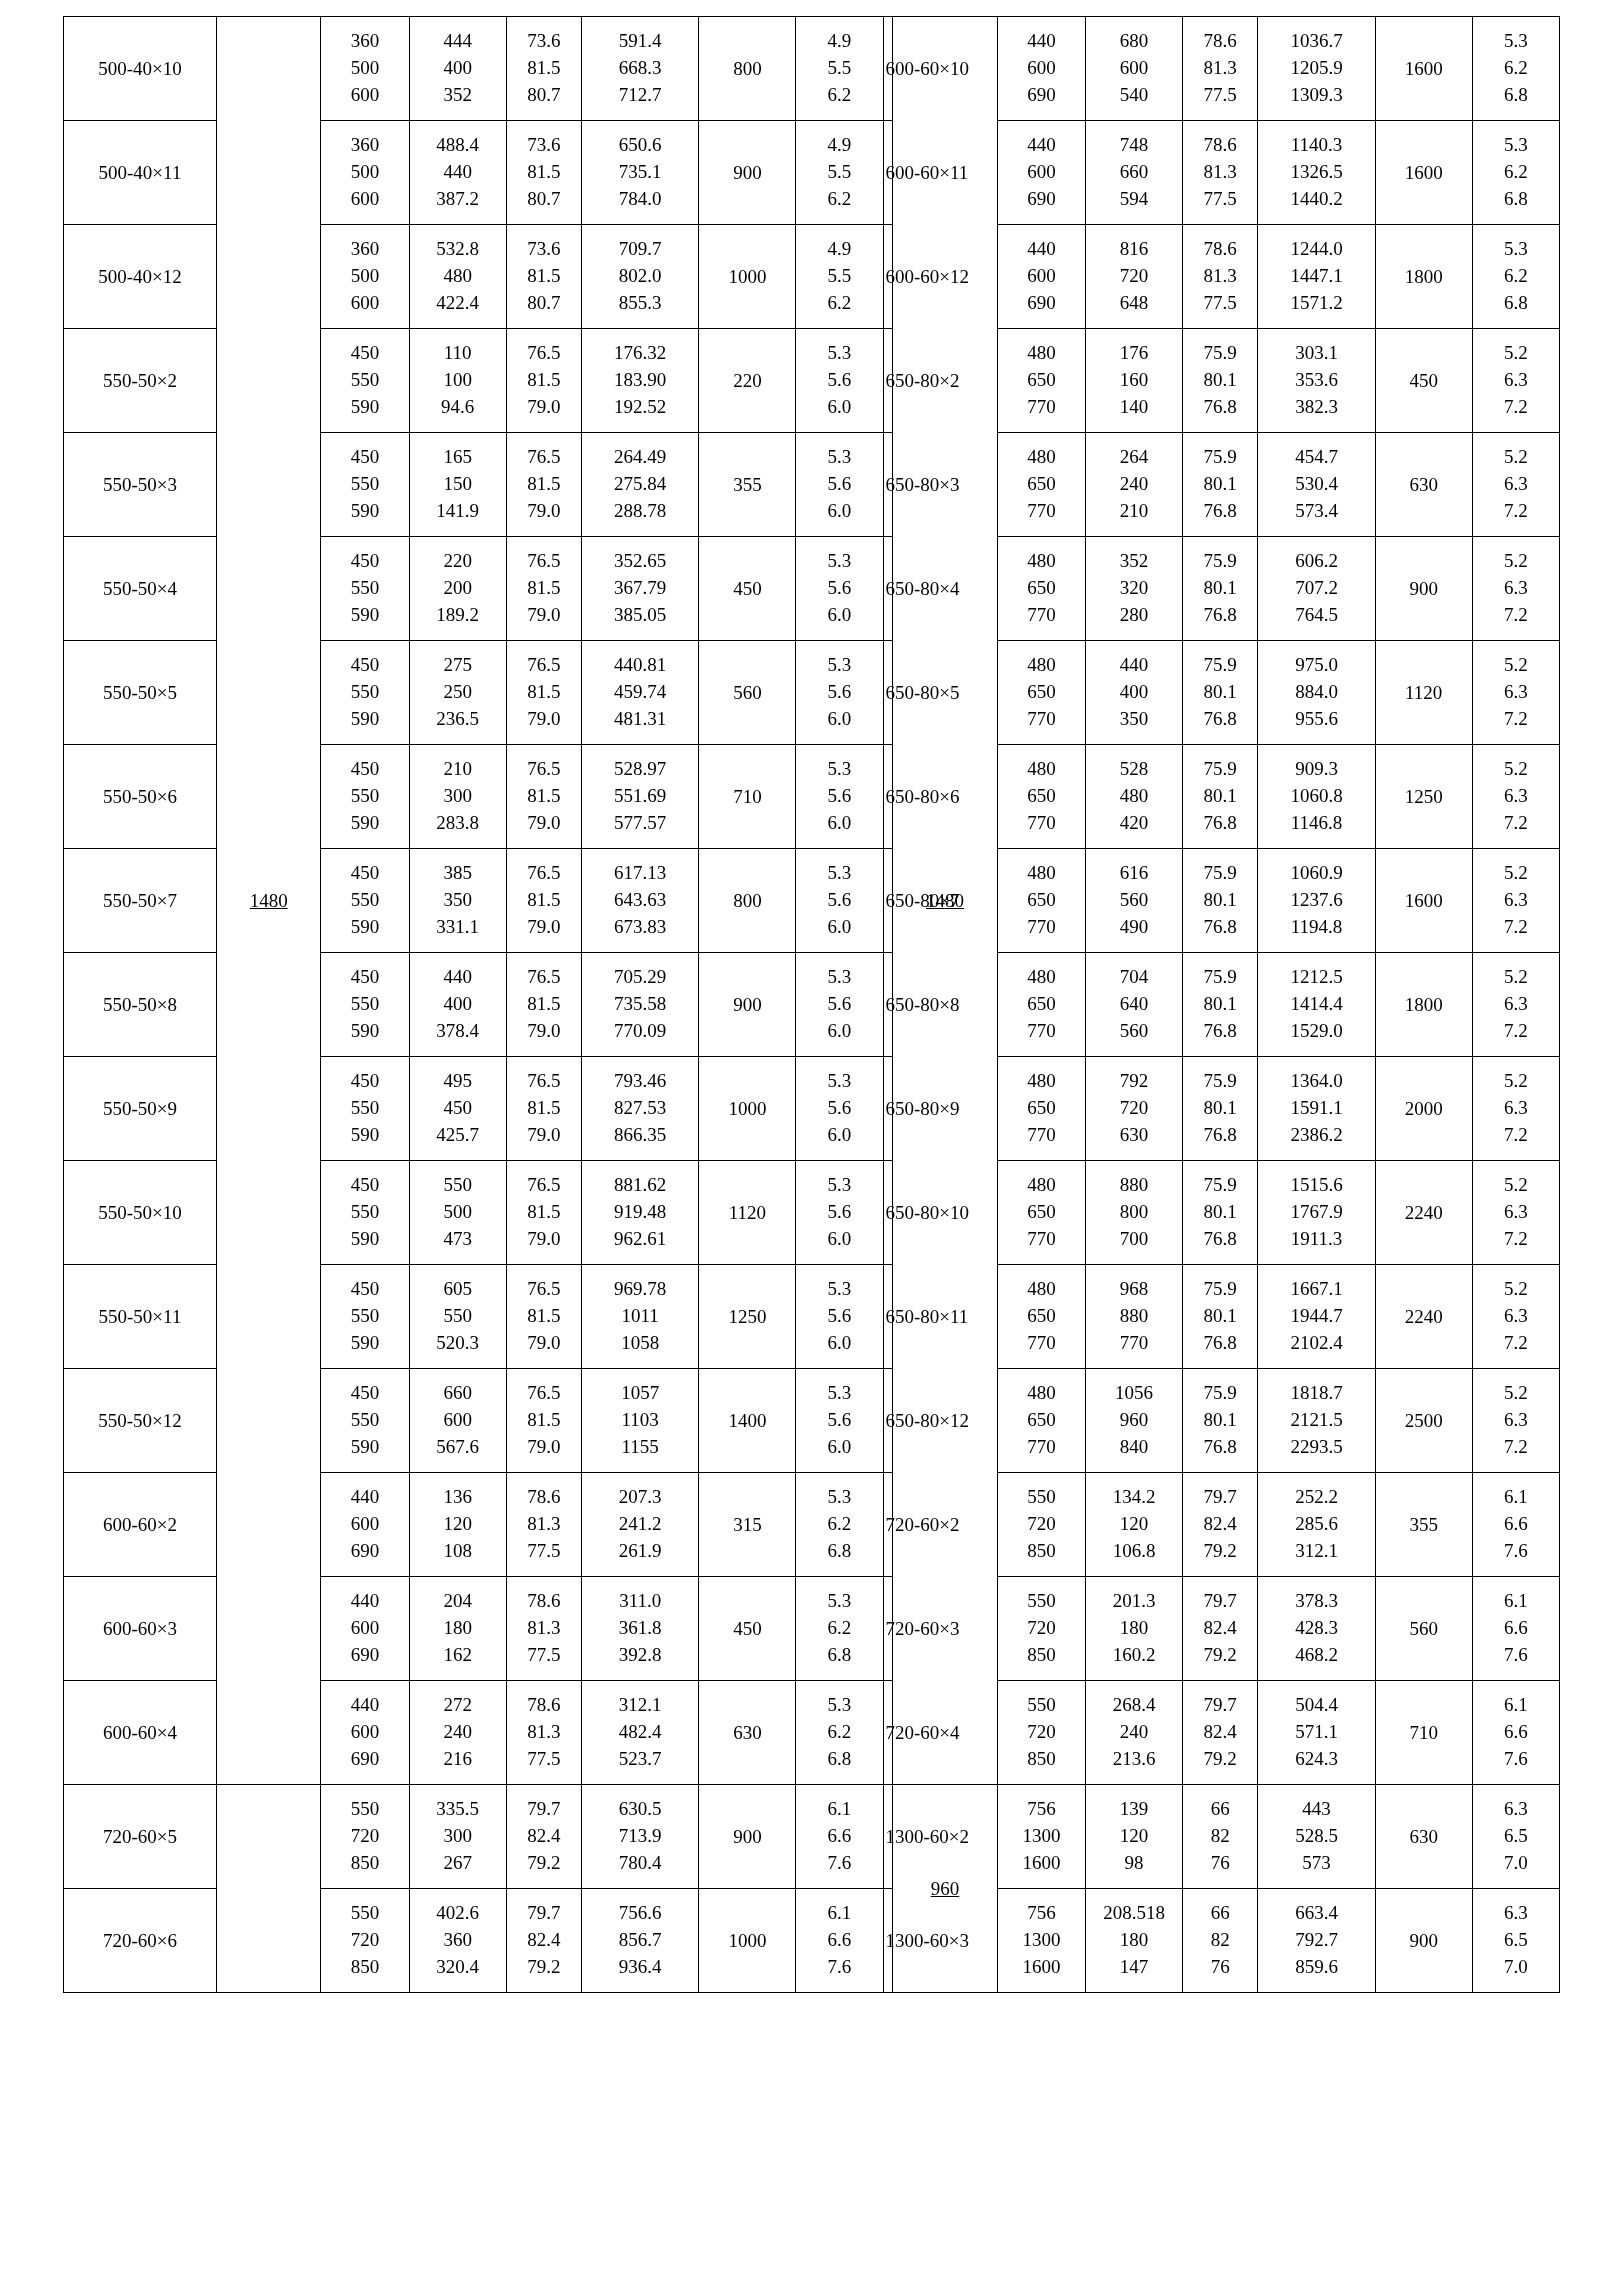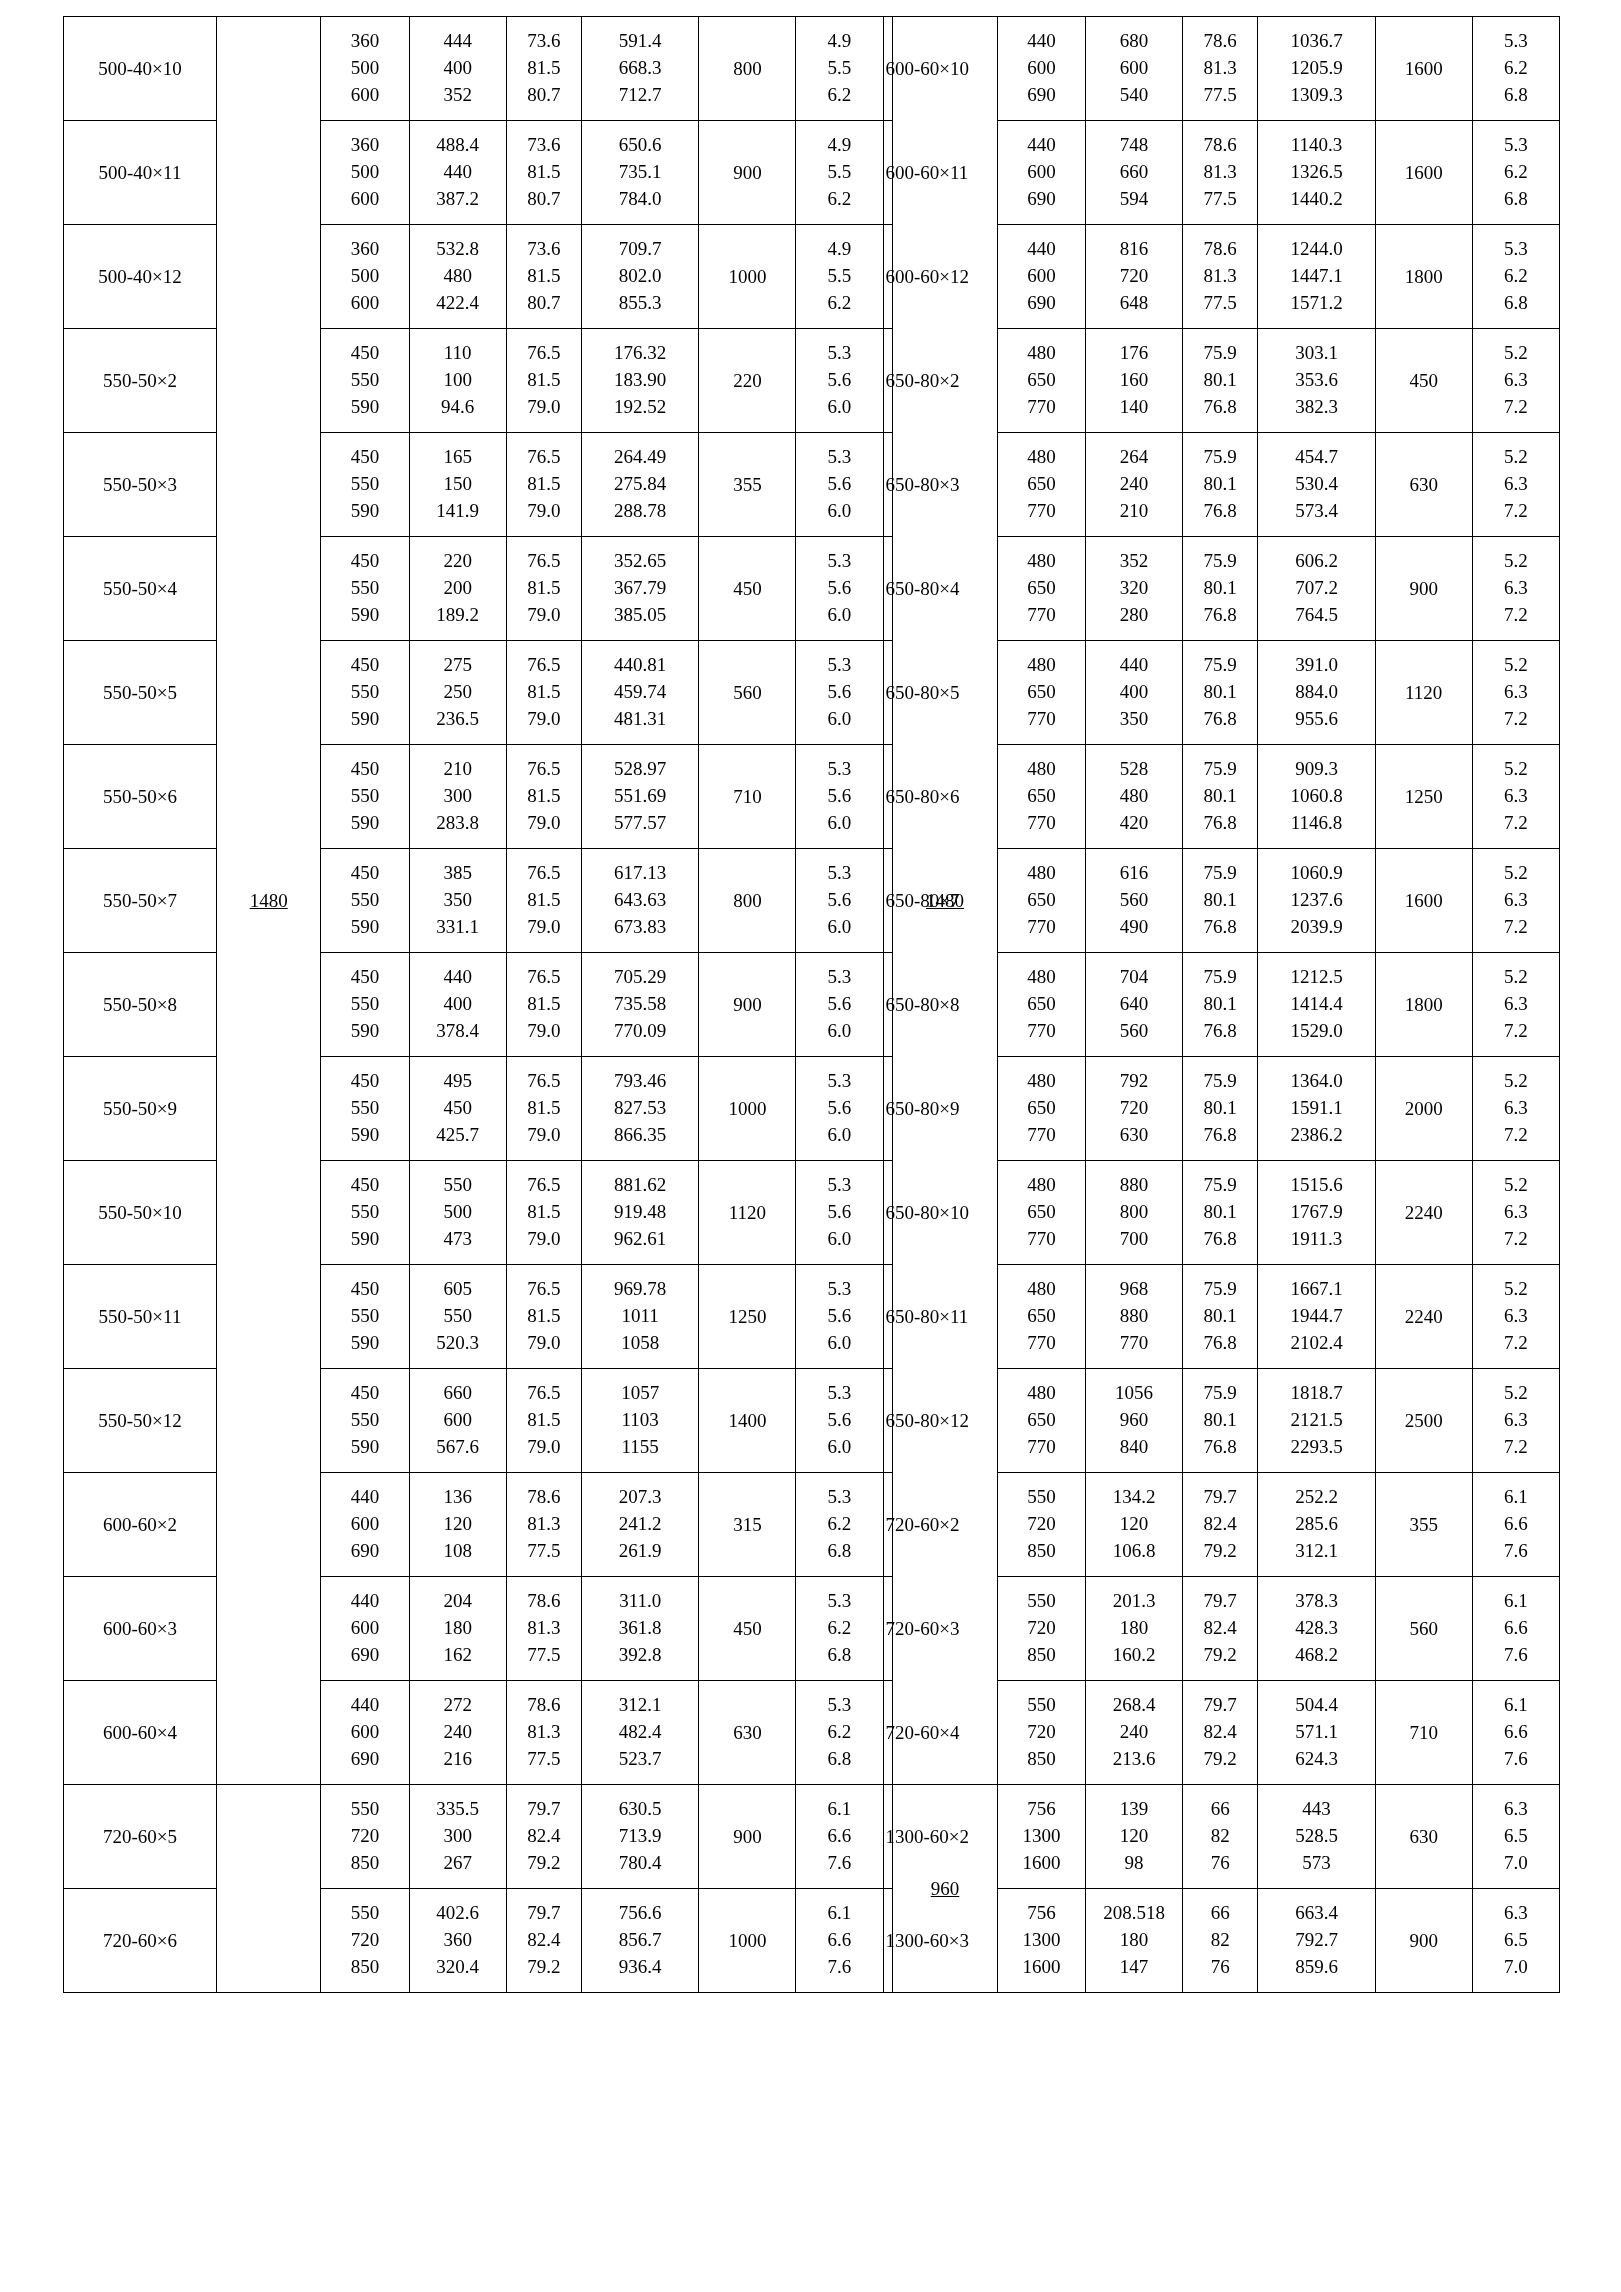--- a/index.html
+++ b/index.html
@@ -451,21 +451,21 @@
             <div>440</div>
             <div>400</div>
             <div>350</div>
           </td>
           <td class="stack shaded">
             <div>75.9</div>
             <div>80.1</div>
             <div>76.8</div>
           </td>
           <td class="stack shaded">
-            <div>391.0</div>
+            <div>975.0</div>
             <div>884.0</div>
             <div>955.6</div>
           </td>
           <td class="shaded">1120</td>
           <td class="stack shaded">
             <div>5.2</div>
             <div>6.3</div>
             <div>7.2</div>
           </td>
         </tr>
@@ -565,21 +565,21 @@
             <div>490</div>
           </td>
           <td class="stack shaded">
             <div>75.9</div>
             <div>80.1</div>
             <div>76.8</div>
           </td>
           <td class="stack shaded">
             <div>1060.9</div>
             <div>1237.6</div>
-            <div>2039.9</div>
+            <div>1194.8</div>
           </td>
           <td class="shaded">1600</td>
           <td class="stack shaded">
             <div>5.2</div>
             <div>6.3</div>
             <div>7.2</div>
           </td>
         </tr>
         <tr class="row-h1">
           <td class="model">550-50×8</td>

